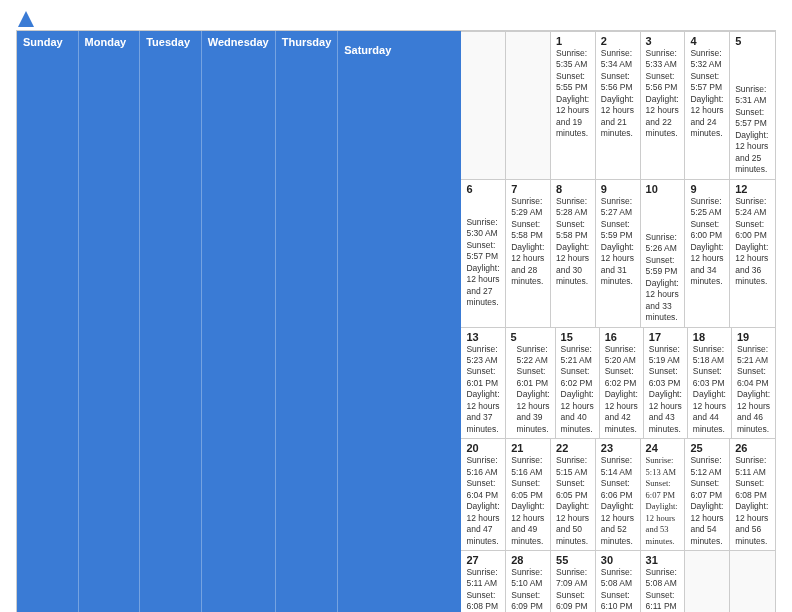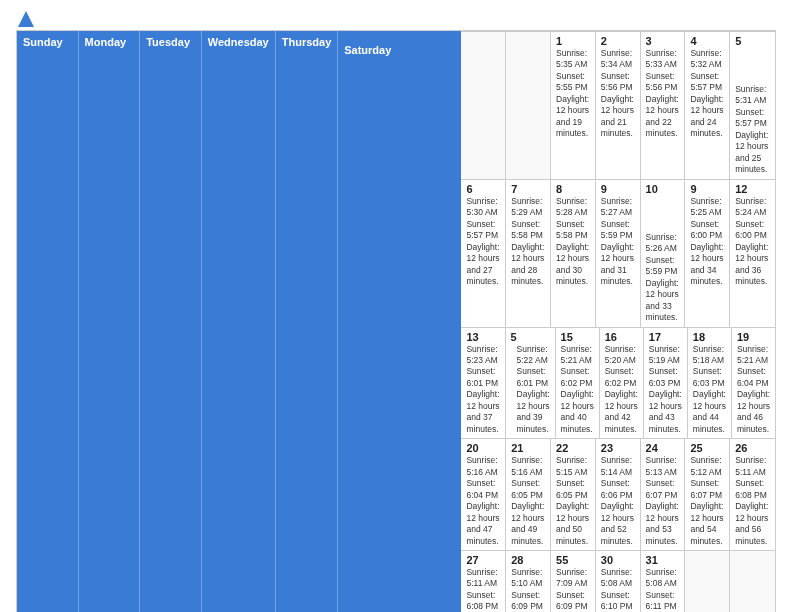--- a/index.html
+++ b/index.html
@@ -173,21 +173,21 @@
             <div class="day-num">5</div>
             <div class="day-info" style="white-space: pre-line; margin-top: 36px;">Sunrise: 5:31 AM
 Sunset: 5:57 PM
 Daylight: 12 hours
 and 25 minutes.</div>
           </div>
         </div>
         <div class="cal-row">
           <div class="cal-cell">
             <div class="day-num">6</div>
-            <div class="day-info" style="white-space: pre-line;">Sunrise: 5:30 AM
+            <div class="day-info" style="white-space: pre-line; margin-top: 21px;">Sunrise: 5:30 AM
 Sunset: 5:57 PM
 Daylight: 12 hours
 and 27 minutes.</div>
           </div>
           <div class="cal-cell">
             <div class="day-num">7</div>
             <div class="day-info" style="white-space: pre-line;">Sunrise: 5:29 AM
 Sunset: 5:58 PM
 Daylight: 12 hours
 and 28 minutes.</div>
@@ -303,21 +303,21 @@
           </div>
           <div class="cal-cell">
             <div class="day-num">23</div>
             <div class="day-info" style="white-space: pre-line;">Sunrise: 5:14 AM
 Sunset: 6:06 PM
 Daylight: 12 hours
 and 52 minutes.</div>
           </div>
           <div class="cal-cell">
             <div class="day-num">24</div>
-            <div class="day-info" style="white-space: pre-line;">Sunrise: 5:13 AM
+            <div class="day-info" style="white-space: pre-line; font-family: Liberation Serif, serif;">Sunrise: 5:13 AM
 Sunset: 6:07 PM
 Daylight: 12 hours
 and 53 minutes.</div>
           </div>
           <div class="cal-cell">
             <div class="day-num">25</div>
             <div class="day-info" style="white-space: pre-line;">Sunrise: 5:12 AM
 Sunset: 6:07 PM
 Daylight: 12 hours
 and 54 minutes.</div>

